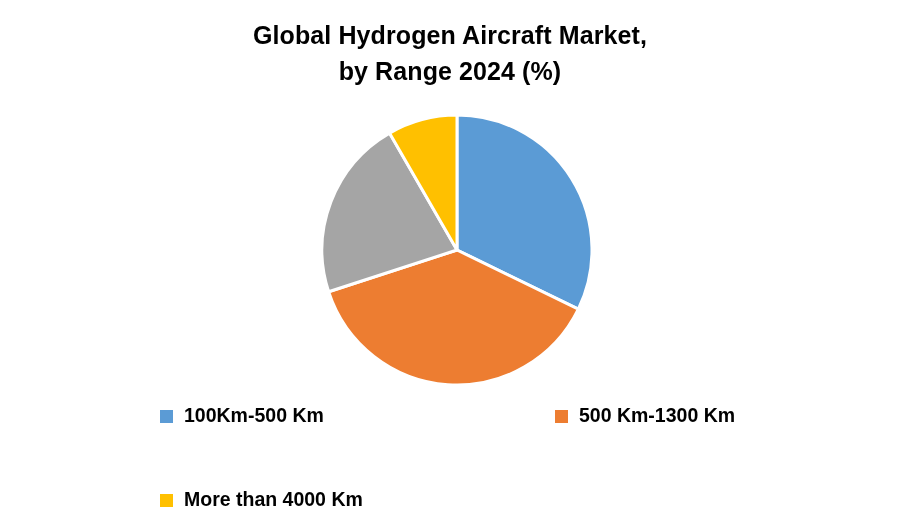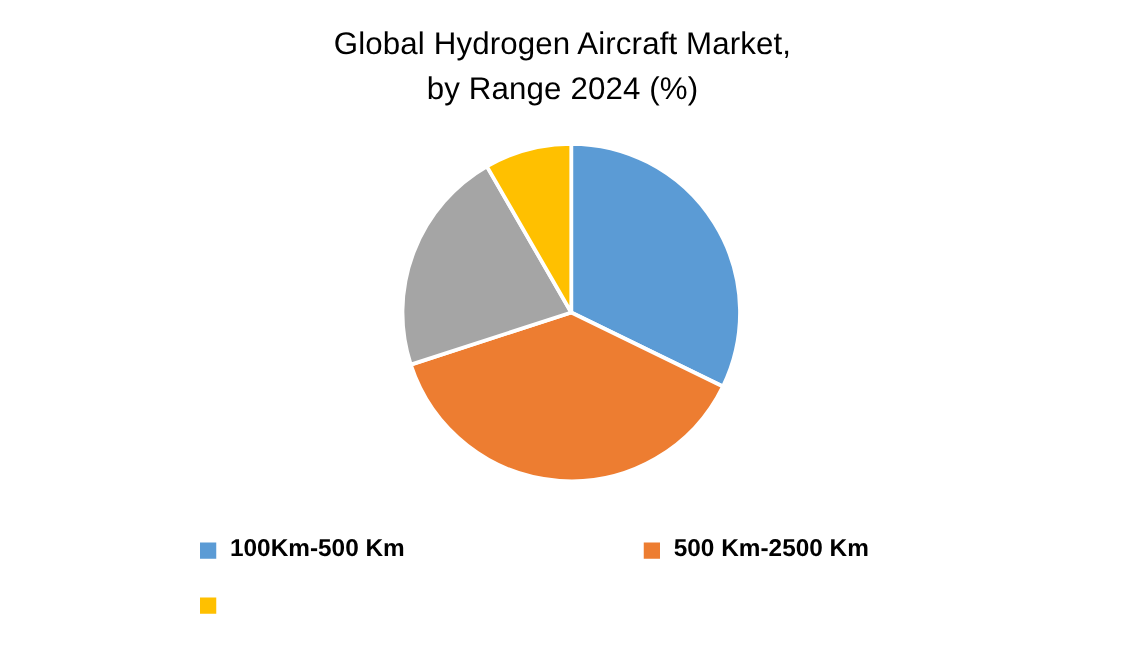--- a/index.html
+++ b/index.html
@@ -22,21 +22,21 @@
     width: 900px;
     height: 525px;
   }
   .chart-title {
     position: absolute;
     left: 0;
     top: 18px;
     width: 900px;
     text-align: center;
     font-size: 25px;
-    font-weight: normal;
+    font-weight: bold;
     line-height: 1.42;
     color: #000000;
     letter-spacing: 0.1px;
   }
   .chart-title .title-line {
     display: block;
     white-space: pre;
   }
   .pie-area {
     position: absolute;
@@ -47,26 +47,27 @@
   }
   .pie-area svg {
     display: block;
     width: 290px;
     height: 290px;
     overflow: visible;
   }
   .legend {
     position: absolute;
     left: 160px;
-    top: 418px;
+    top: 394px;
     width: 600px;
     display: grid;
     grid-template-columns: 355px 245px;
     grid-template-rows: 44px 44px;
     align-items: center;
+    gap: 40px;
   }
   .legend-entry {
     display: flex;
     align-items: center;
     gap: 11px;
   }
   .legend-swatch {
     width: 13px;
     height: 13px;
     flex: 0 0 auto;
@@ -101,20 +102,21 @@
     </svg>
   </div>
 
   <div class="legend">
     <div class="legend-entry">
       <span class="legend-swatch" style="background:#5B9BD5"></span>
       <span class="legend-label">100Km-500 Km</span>
     </div>
     <div class="legend-entry">
       <span class="legend-swatch" style="background:#ED7D31"></span>
-      <span class="legend-label">500 Km-2500 Km</span>
+      <span class="legend-label">500 Km-1300 Km</span>
     </div>
     <div class="legend-entry">
       <span class="legend-swatch" style="background:#FFC000"></span>
+      <span class="legend-label">More than 4000 Km</span>
     </div>
   </div>
 
 </div>
 
 </body></html>

